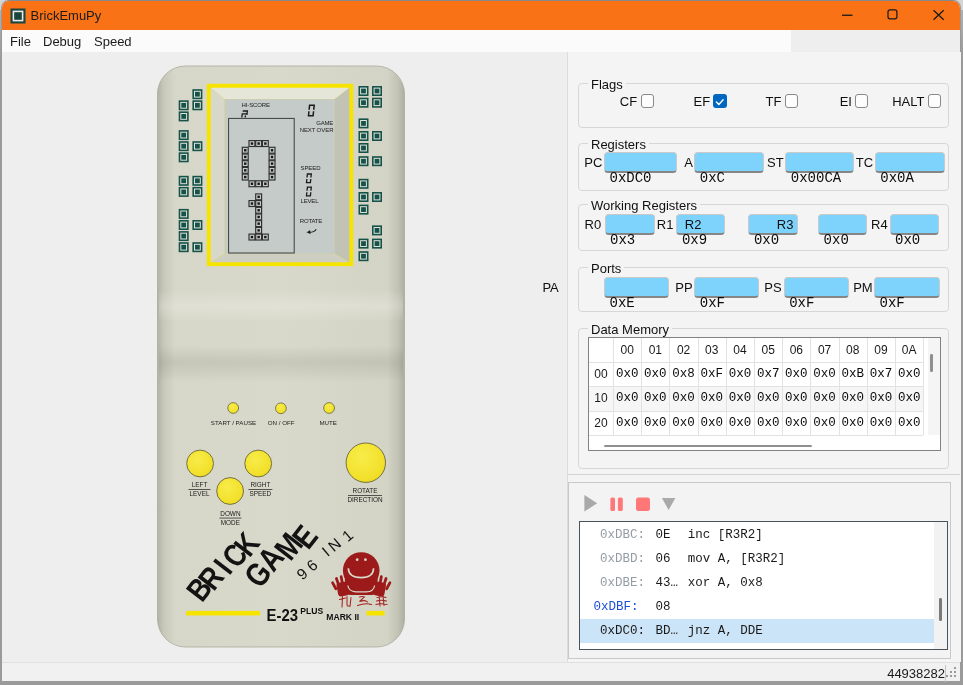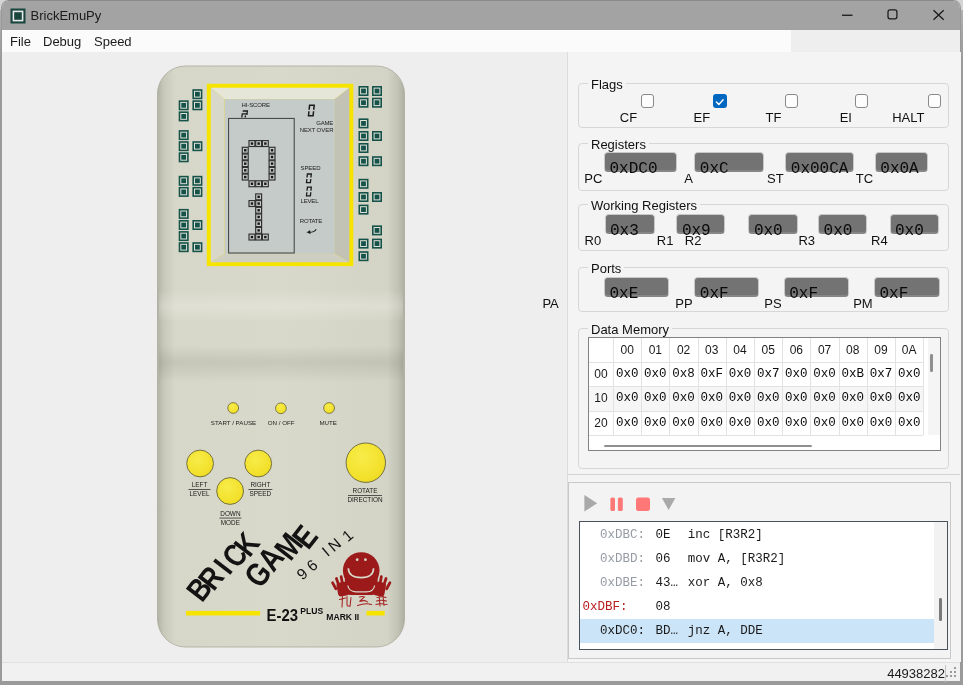--- a/index.html
+++ b/index.html
@@ -1,32 +1,32 @@
 <!DOCTYPE html>
 <html><head><meta charset="utf-8">
 <style>
 * { margin:0; padding:0; box-sizing:border-box; }
 html,body { width:963px; height:685px; overflow:hidden; }
 body { background:linear-gradient(#d5d5d5 0,#d5d5d5 10px,#b0b0b0 10px,#9a9a9a 60px,#9a9a9a 100%); font-family:"Liberation Sans",sans-serif; position:relative; }
 #winbg { position:absolute; left:1px; top:0; width:960px; height:681px; background:#eeeeee;
   border:1px solid #999; border-top-color:#8a8a8a; border-radius:8px 8px 0 0; }
-#titlebar { position:absolute; left:2px; top:1px; width:958px; height:29px; background:#a3a3a3; border-radius:7px 7px 0 0; }
+#titlebar { position:absolute; left:2px; top:1px; width:958px; height:29px; background:#f97316; border-radius:7px 7px 0 0; }
 #title { position:absolute; left:28.5px; top:7px; font-size:13px; color:#1b1b1b; }
 #menubar { position:absolute; left:2px; top:30px; width:789px; height:22px; background:#fbfbfb; }
 .mi { position:absolute; top:4px; font-size:13px; color:#1b1b1b; }
 #rightarea { position:absolute; left:566.5px; top:52px; width:394px; height:610px; background:#f4f4f4; border-left:1px solid #dcdcdc; }
 #console { position:absolute; left:155.5px; top:64px; }
 .grp { position:absolute; border:1px solid #d7d7d7; border-radius:4px;margin-top:10px; }
 .gt { position:absolute; left:9px; top:-7px; background:#f4f4f4; padding:0 3px; font-size:13px; color:#101010; }
-.lbl { position:absolute; font-size:13px; color:#101010;margin-top:16px; }
+.lbl { position:absolute; font-size:13px; color:#101010; }
 .cb,.cbc { position:absolute; width:13.4px; height:13.4px; border-radius:3px; }
 .cb { background:#fdfdfd; border:1px solid #898989; }
 .cbc { background:#0067c0; }
-.fld { position:absolute; height:20px; background:#737373; border:1px solid #c9c9c9; border-bottom:2px solid #868686;
-  border-radius:4px; font-family:"Liberation Mono",monospace; font-size:16px; color:#0a0a0a; padding-left:4.5px; padding-top:9px; line-height:15px; }
+.fld { position:absolute; height:20px; background:#7dd3fc; border:1px solid #c9c9c9; border-bottom:2px solid #868686;
+  border-radius:4px; font-family:"Liberation Mono",monospace; font-size:14px; color:#0a0a0a; padding-left:4.5px; padding-top:18px; line-height:15px; }
 #dmtable { position:absolute; left:587.9px; top:337.3px; width:352.9px; height:113.6px;
   background:#fff; border:1px solid #828282; }
 .dmh { position:absolute; width:28.2px; height:24.1px; font-size:12px; text-align:center; line-height:24.1px; color:#1a1a1a; }
 .dmr { position:absolute; width:24.2px; height:24.1px; font-size:12px; text-align:center; line-height:24.1px; color:#1a1a1a; }
 .dmc { position:absolute; width:28.2px; height:24.1px; font-family:"Liberation Mono",monospace; font-size:12.5px;
   text-align:center; line-height:24.1px; color:#0a0a0a; }
 .dmrowbg { position:absolute; left:0; width:334.4px; height:24.1px; background:#f6f6f6; }
 .dmvl { position:absolute; top:0; width:1px; height:96.4px; background:#e2e2e2; }
 .dmhl { position:absolute; left:0; width:334.4px; height:1px; background:#e2e2e2; }
 #dmvsb { position:absolute; left:338.8px; top:0; width:12.2px; height:96.4px; background:#f5f5f5; }
@@ -397,28 +397,28 @@
 <div class="cb" style="left:855.0px;top:94.3px"></div>
 <div class="lbl" style="left:864.5px;top:94px;width:60px;text-align:right">HALT</div>
 <div class="cb" style="left:927.5px;top:94.3px"></div>
 <div class="lbl" style="left:542.4px;top:155px;width:60px;text-align:right">PC</div>
 <div class="fld" style="left:604.0px;top:152px;width:73.3px">0xDC0</div>
 <div class="lbl" style="left:633.0px;top:155px;width:60px;text-align:right">A</div>
 <div class="fld" style="left:694.3px;top:152px;width:69.3px">0xC</div>
 <div class="lbl" style="left:723.7px;top:155px;width:60px;text-align:right">ST</div>
 <div class="fld" style="left:785.3px;top:152px;width:68.5px">0x00CA</div>
 <div class="lbl" style="left:813.2px;top:155px;width:60px;text-align:right">TC</div>
-<div class="fld" style="left:874.8px;top:152px;width:53px">0x0A</div>
+<div class="fld" style="left:874.8px;top:152px;width:70px">0x0A</div>
 <div class="lbl" style="left:541.2px;top:217px;width:60px;text-align:right">R0</div>
 <div class="fld" style="left:604.5px;top:214px;width:50.8px">0x3</div>
 <div class="lbl" style="left:613.4px;top:217px;width:60px;text-align:right">R1</div>
 <div class="fld" style="left:676.4px;top:214px;width:49.0px">0x9</div>
 <div class="lbl" style="left:684.8px;top:217px;width:60px;">R2</div>
 <div class="fld" style="left:748.4px;top:214px;width:49.2px">0x0</div>
-<div class="lbl" style="left:755.1px;top:217px;width:60px;text-align:right">R3</div>
+<div class="lbl" style="left:755.1px;top:217px;width:60px;text-align:center">R3</div>
 <div class="fld" style="left:818.1px;top:214px;width:49.3px">0x0</div>
 <div class="lbl" style="left:827.7px;top:217px;width:60px;text-align:right">R4</div>
 <div class="fld" style="left:889.5px;top:214px;width:49.2px">0x0</div>
 <div class="lbl" style="left:542.4px;top:279.5px;width:60px;text-align:left">PA</div>
 <div class="fld" style="left:604.0px;top:276.5px;width:65.3px">0xE</div>
 <div class="lbl" style="left:632.6px;top:279.5px;width:60px;text-align:right">PP</div>
 <div class="fld" style="left:694.3px;top:276.5px;width:65.2px">0xF</div>
 <div class="lbl" style="left:721.7px;top:279.5px;width:60px;text-align:right">PS</div>
 <div class="fld" style="left:783.7px;top:276.5px;width:65.3px">0xF</div>
 <div class="lbl" style="left:812.7px;top:279.5px;width:60px;text-align:right">PM</div>
@@ -504,21 +504,21 @@
 <div id="disasm">
 <div class="drow" style="top:1.0px;left:20.6px;color:#959ca5">0xDBC:</div>
 <div class="drow" style="top:1.0px;left:76px">0E</div>
 <div class="drow" style="top:1.0px;left:108.3px">inc [R3R2]</div>
 <div class="drow" style="top:25.1px;left:20.6px;color:#959ca5">0xDBD:</div>
 <div class="drow" style="top:25.1px;left:76px">06</div>
 <div class="drow" style="top:25.1px;left:108.3px">mov A, [R3R2]</div>
 <div class="drow" style="top:49.1px;left:20.6px;color:#959ca5">0xDBE:</div>
 <div class="drow" style="top:49.1px;left:76px">43…</div>
 <div class="drow" style="top:49.1px;left:108.3px">xor A, 0x8</div>
-<div class="drow" style="top:73.2px;left:3px;color:#b91c1c">0xDBF:</div>
+<div class="drow" style="top:73.2px;left:14px;color:#1d4ed8">0xDBF:</div>
 <div class="drow" style="top:73.2px;left:76px">08</div>
 <div class="drow" style="top:73.2px;left:108.3px"></div>
 <div class="dhl" style="top:97.3px"></div>
 <div class="drow" style="top:97.3px;left:20.6px;color:#1a1a1a">0xDC0:</div>
 <div class="drow" style="top:97.3px;left:76px">BD…</div>
 <div class="drow" style="top:97.3px;left:108.3px">jnz A, DDE</div>
 <div id="dvsb"></div>
     <div id="dvsbthumb"></div>
 </div>
 <div id="statusbar">

